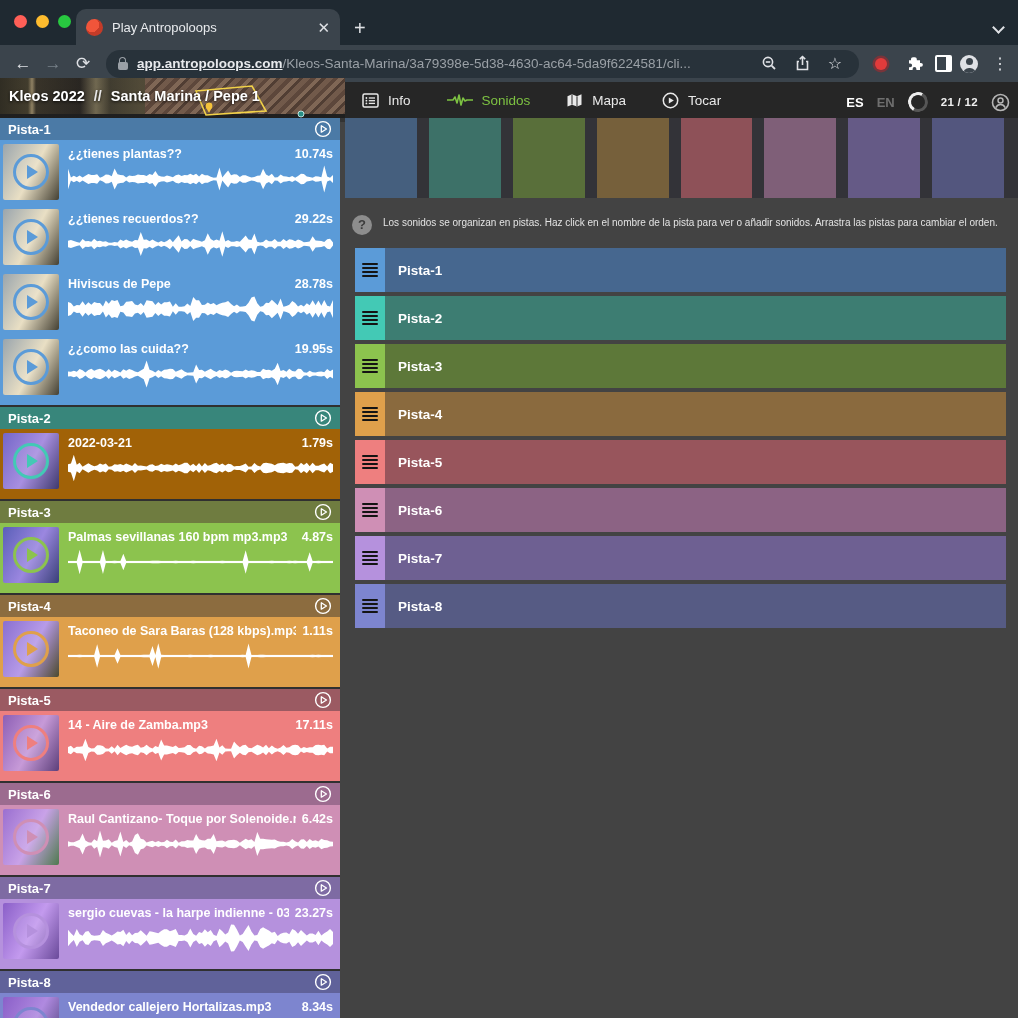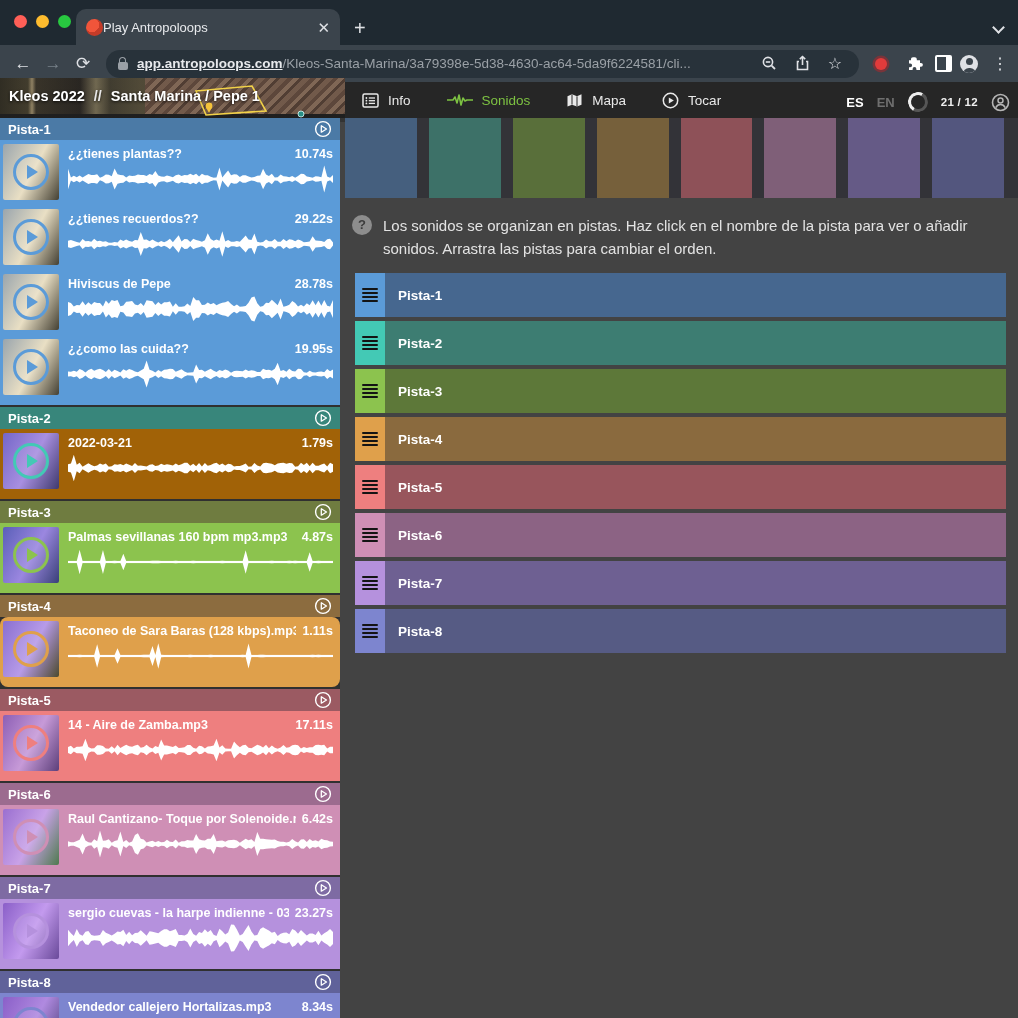--- a/index.html
+++ b/index.html
@@ -4,21 +4,21 @@
 <style>
   html,body{margin:0;padding:0;}
   body{width:1018px;height:1018px;overflow:hidden;background:#434343;
        font-family:"Liberation Sans",sans-serif;color:#fff;position:relative;}
   
   .tabstrip{height:45px;background:#1f2931;position:relative;display:flex;align-items:flex-end;}
   .traffic{position:absolute;top:15px;left:14px;display:flex;gap:9px;}
   .light{width:13px;height:13px;border-radius:50%;}
   .light.red{background:#ff5f57}.light.yellow{background:#febc2e}.light.green{background:#28c840}
   .tab{margin-left:76px;width:244px;height:36px;background:#3b444c;border-radius:10px 10px 0 0;
-       display:flex;align-items:center;padding:0 10px;}
+       display:flex;align-items:center;padding:0 10px;gap:9px;}
   .favicon{width:17px;height:17px;border-radius:50%;flex:0 0 17px;
            background:radial-gradient(circle at 35% 35%,#f1553a 0 45%,#c43b28 46% 100%);}
   .tab-title{font-size:13px;color:#e8eaed;flex:1;white-space:nowrap;overflow:hidden;}
   .tab-close{color:#dfe1e5;font-size:15px;line-height:15px;cursor:default;}
   .newtab{margin-left:14px;margin-bottom:7px;color:#dfe1e5;font-size:20px;line-height:20px;}
   .tab-chevron{position:absolute;right:16px;bottom:13px;width:9px;height:9px;}
   .tab-chevron::before{content:"";position:absolute;left:1px;top:0;width:7px;height:7px;
       border-right:2px solid #dfe1e5;border-bottom:2px solid #dfe1e5;transform:rotate(45deg);}
   .toolbar{height:37px;background:#3b444c;display:flex;align-items:center;padding:0 8px;}
   .navbtn{width:30px;text-align:center;font-size:17px;color:#dfe1e5;}
@@ -79,21 +79,21 @@
   .clip-name{flex:1;white-space:nowrap;overflow:hidden;margin-right:6px;}
   .wave{display:block;width:100%;height:30px;margin-top:3px;}
   .hplay{display:block;}
   
   .main{position:absolute;left:345px;top:118px;right:0;bottom:0;background:#434343;}
   .swatches{height:80px;background:#333338;display:flex;gap:12px;padding-right:14px;}
   .swatch{flex:1;}
   .helpbar{display:flex;gap:11px;align-items:flex-start;padding:17px 16px 2px 7px;}
   .help-icon{width:20px;height:20px;border-radius:50%;background:#8d8d8d;color:#3c3c3c;
              font-weight:bold;font-size:13px;text-align:center;line-height:20px;flex:0 0 20px;}
-  .help-text{font-size:15px;line-height:1.5;color:#e3e3e3;}
+  .help-text{font-size:10px;line-height:1.5;color:#e3e3e3;}
   .rows{margin:11px 12px 0 10px;display:flex;flex-direction:column;gap:4px;}
   .trackrow{height:44px;display:flex;}
   .handle{width:30px;flex:0 0 30px;display:flex;flex-direction:column;align-items:center;justify-content:center;gap:1.5px;cursor:grab;}
   .handle b{display:block;width:16px;height:2.4px;background:#141414;border-radius:1px;}
   .rowbody{flex:1;display:flex;align-items:center;padding-left:13px;font-size:13.5px;font-weight:bold;color:#fff;}
 </style>
 </head>
 <body>
 
 <div class="tabstrip">
@@ -346,21 +346,21 @@
       </div>
     </div>
     <div class="tsec">
       <div class="tsec-header" style="background: rgb(140, 108, 63);">
         <span>Pista-4</span>
         <svg width="18" height="18" viewBox="0 0 18 18" class="hplay">
           <circle cx="9" cy="9" r="7.4" fill="none" stroke="#fff" stroke-width="1.4"></circle>
           <path d="M7.3 5.8v6.4l5.2-3.2z" fill="none" stroke="#fff" stroke-width="1.3" stroke-linejoin="round"></path>
         </svg>
       </div>
-      <div class="tsec-clips" style="background: rgb(223, 160, 75); border-radius: 8px;">
+      <div class="tsec-clips" style="background: rgb(223, 160, 75);">
         <div class="clip">
           <div class="thumb" style="background: linear-gradient(118deg, rgb(138, 111, 208) 0%, rgb(183, 155, 232) 52%, rgb(76, 74, 46) 100%);">
             <div class="thumb-play" style="border-color: rgb(223, 160, 75);">
               <i style="border-color: transparent transparent transparent rgb(223, 160, 75);"></i>
             </div>
           </div>
           <div class="clip-main">
             <div class="clip-row">
               <span class="clip-name">Taconeo de Sara Baras (128 kbps).mp3</span>
               <span class="clip-dur">1.11s</span>

